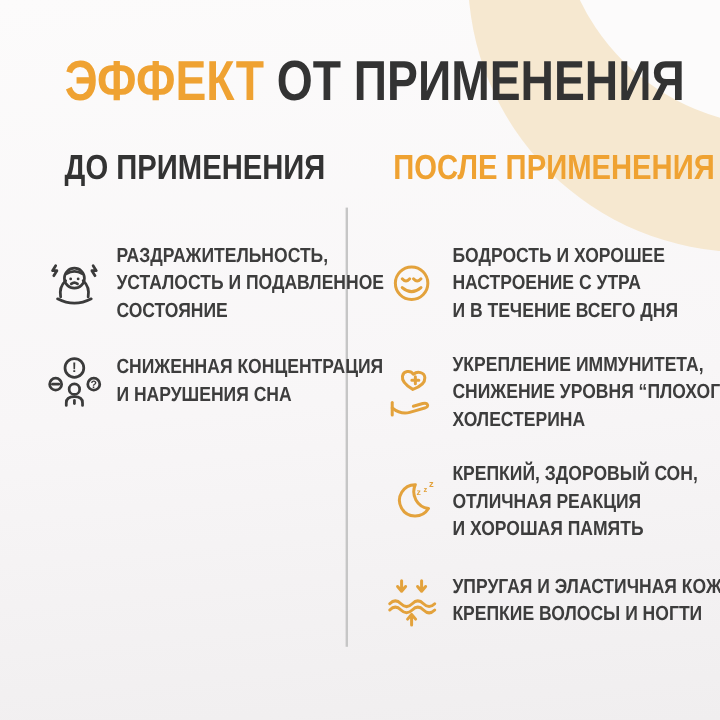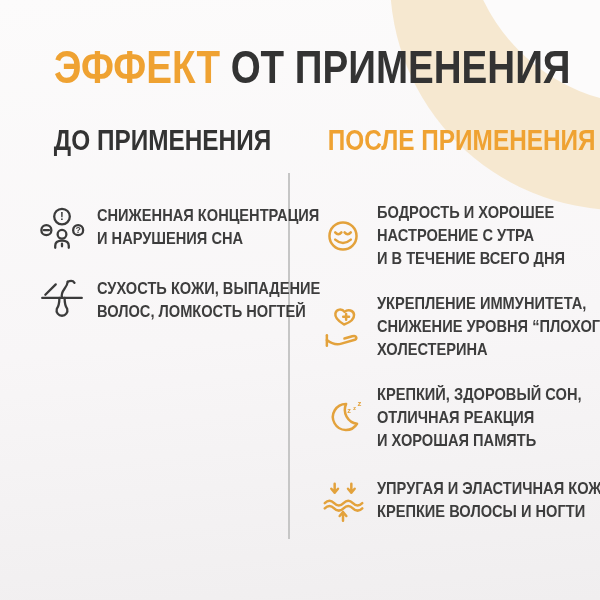--- a/index.html
+++ b/index.html
@@ -58,53 +58,58 @@
 
   <h1 class="title"><span class="accent">ЭФФЕКТ</span><span> ОТ ПРИМЕНЕНИЯ</span></h1>
 
   <div class="columns">
     <div class="divider"></div>
 
     <div class="col before">
       <h2 class="col-header">ДО ПРИМЕНЕНИЯ</h2>
       <div class="items">
 
+        <div class="item">
+          <span class="item-icon">
+            <svg viewBox="0 0 48 48">
+              <path d="M9 10 l-2.5 4 h3.5 l-2.5 4"></path>
+              <path d="M39 10 l2.5 4 h-3.5 l2.5 4"></path>
+              <circle cx="24" cy="20" r="8"></circle>
+              <path d="M17.5 16.5 q6.5 -4 13 0"></path>
+              <path d="M21 20.5 l0 .1 M27 20.5 l0 .1"></path>
+              <path d="M21.5 24.5 q2.5 -2 5 0"></path>
+              <path d="M13 35 q-1.5 -8 4 -13"></path>
+              <path d="M35 35 q1.5 -8 -4 -13"></path>
+              <path d="M10.5 36.5 q13.5 7 27 0"></path>
+            </svg>
+          </span>
+          <p class="item-text">РАЗДРАЖИТЕЛЬНОСТЬ,
+УСТАЛОСТЬ И ПОДАВЛЕННОЕ
+СОСТОЯНИЕ</p>
+        </div>
 
 
         <div class="item">
           <span class="item-icon">
             <svg viewBox="0 0 48 48">
               <circle cx="24" cy="14" r="7.5"></circle>
               <text x="24" y="17.5" text-anchor="middle" font-size="11">!</text>
               <circle cx="9" cy="27" r="4.8"></circle>
               <path d="M6.5 27 h5"></path>
               <circle cx="39.5" cy="27" r="4.8"></circle>
               <text x="39.5" y="30.2" text-anchor="middle" font-size="8.5">?</text>
               <circle cx="24" cy="31" r="4.2"></circle>
               <path d="M17.5 44 v-2 q0 -5 6.5 -5 q6.5 0 6.5 5 v2"></path>
               <path d="M24 40 v2.5"></path>
             </svg>
           </span>
           <p class="item-text">СНИЖЕННАЯ КОНЦЕНТРАЦИЯ
 И НАРУШЕНИЯ СНА</p>
         </div>
 
-        <div class="item">
-          <span class="item-icon">
-            <svg viewBox="0 0 48 48">
-              <path d="M5 22 H43"></path>
-              <path d="M8 19 L18 9"></path>
-              <path d="M21.5 22 q0 7 -2.5 10.5 a5.2 5.2 0 1 0 10 0 Q26.5 29 26.5 22"></path>
-              <path d="M24 22 C22 15 29 13 29.5 6.5"></path>
-              <path d="M29.5 6.5 q4.5 -2 6.5 1"></path>
-            </svg>
-          </span>
-          <p class="item-text">СУХОСТЬ КОЖИ, ВЫПАДЕНИЕ
-ВОЛОС, ЛОМКОСТЬ НОГТЕЙ</p>
-        </div>
 
       </div>
     </div>
 
     <div class="col after">
       <h2 class="col-header">ПОСЛЕ ПРИМЕНЕНИЯ</h2>
       <div class="items">
 
         <div class="item">
           <span class="item-icon">

